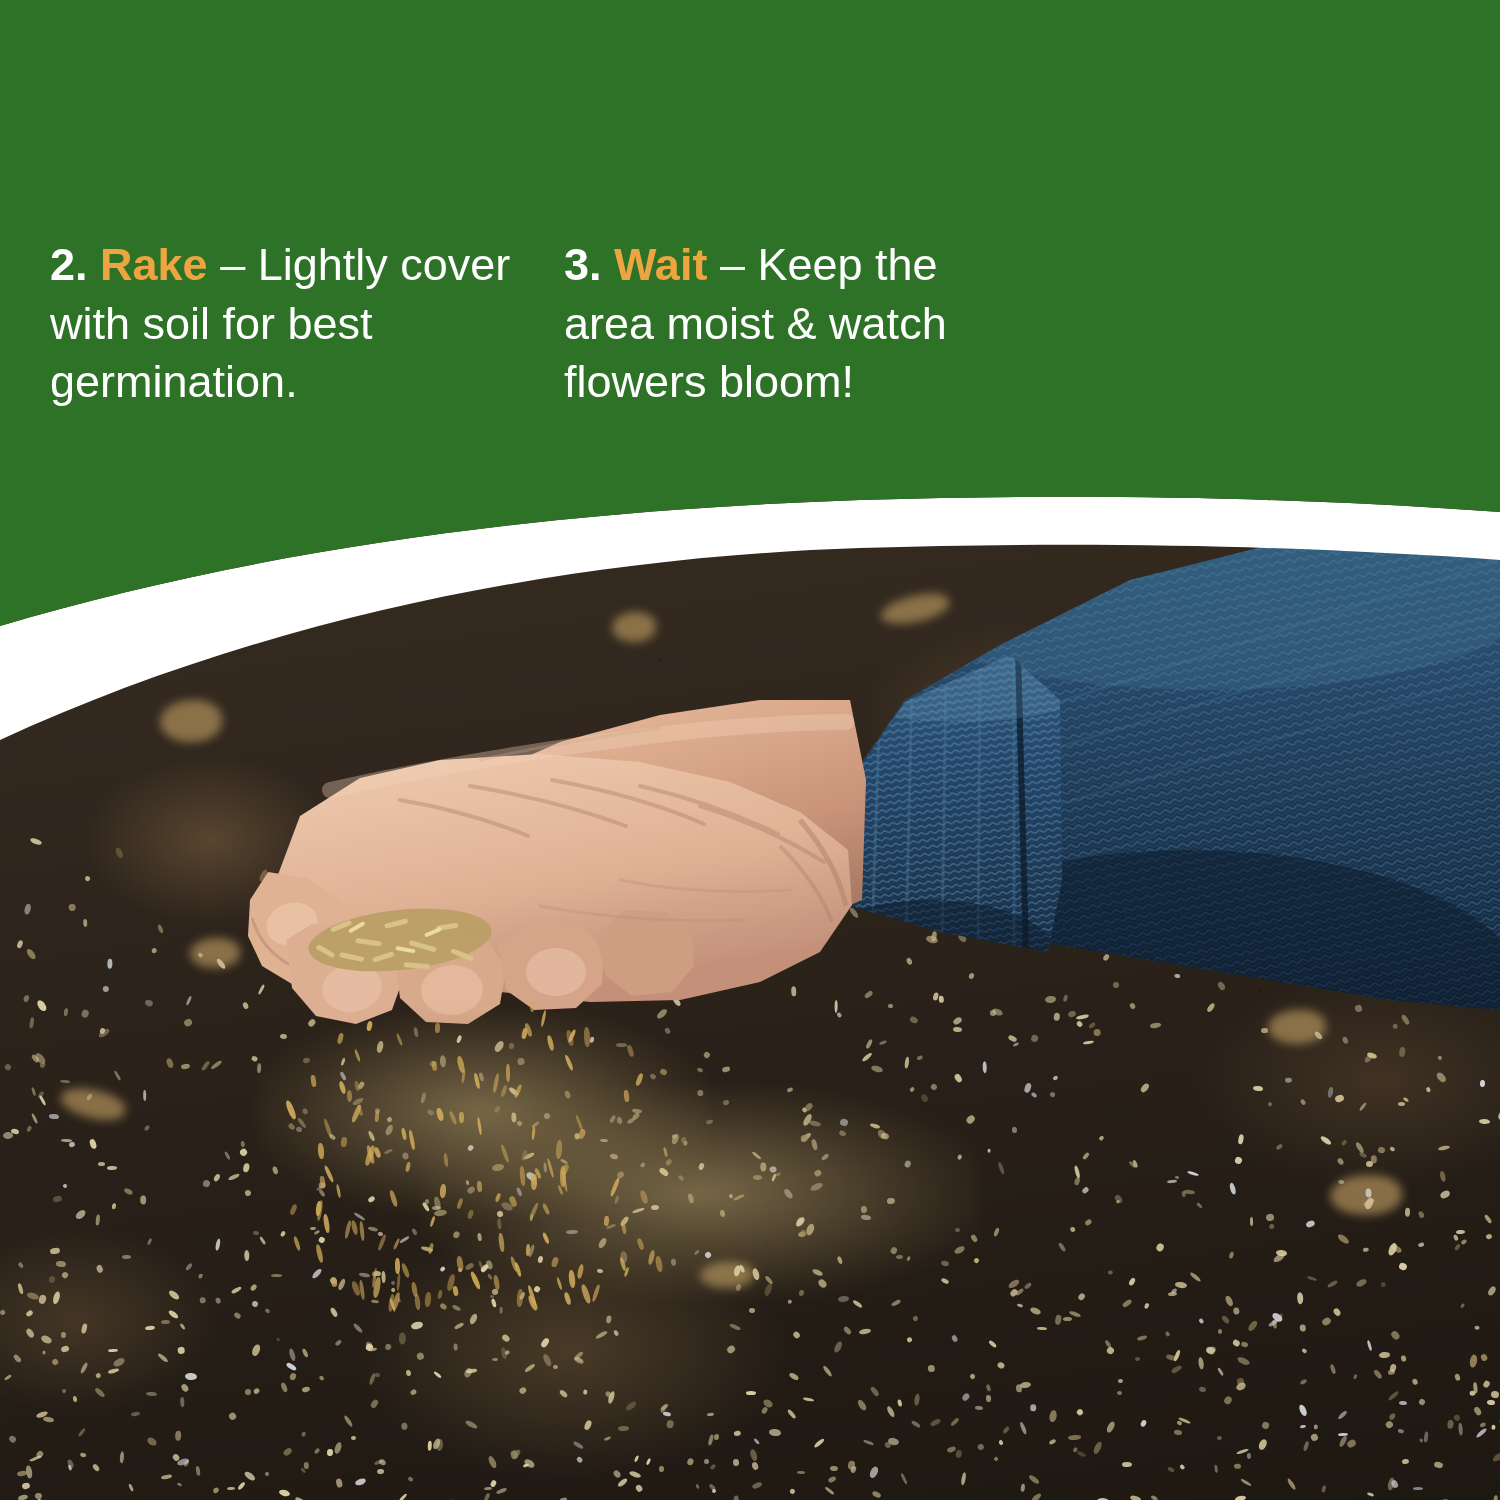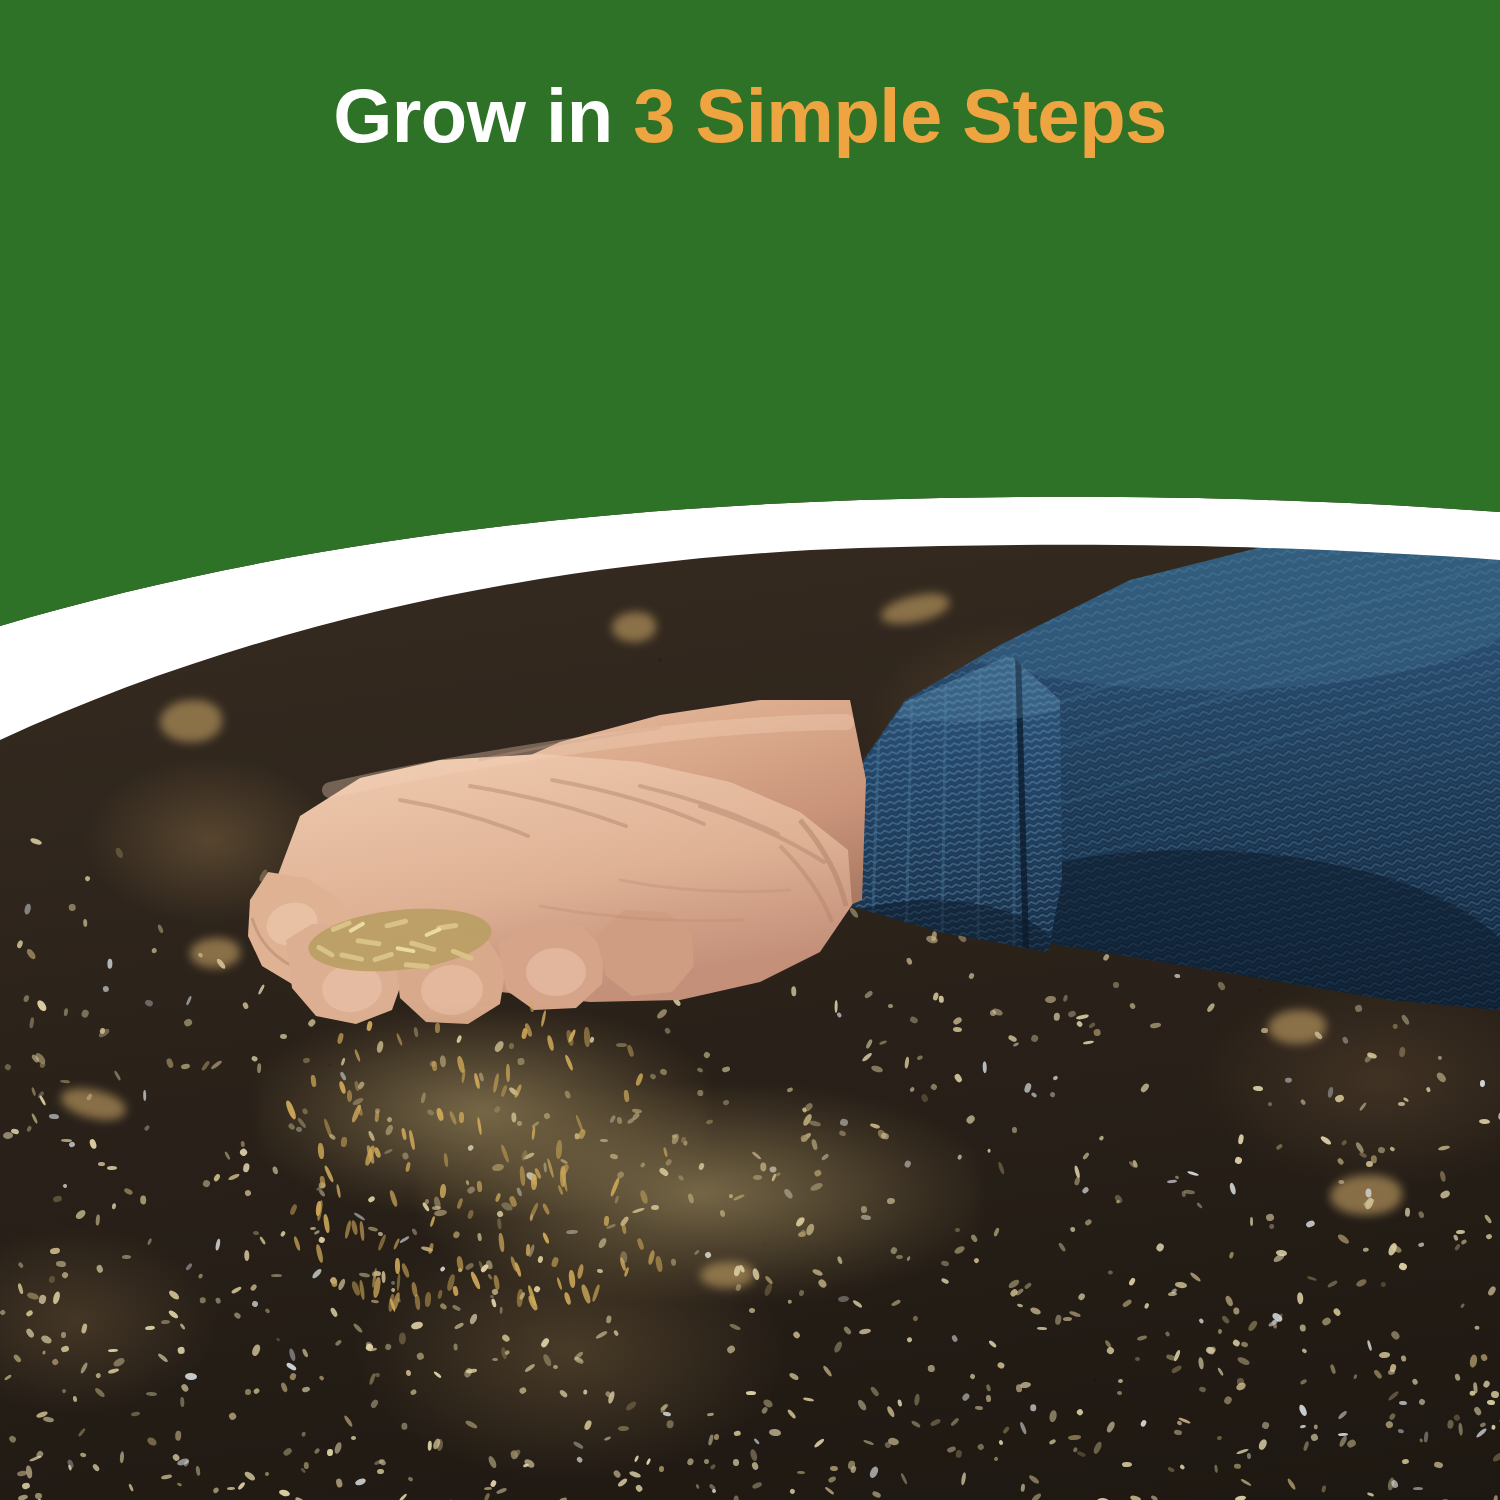--- a/index.html
+++ b/index.html
@@ -1382,22 +1382,27 @@
              C 1330 548, 1120 540, 860 548
              C 560 558, 260 620, 0 740 Z" fill="#ffffff"></path>
   </svg>
 
   <svg class="curve-layer" viewBox="0 0 1500 1500" style="z-index:25;">
     <path d="M0 0 L1500 0 L1500 512
              C 1330 500, 1120 492, 860 500
              C 560 510, 260 548, 0 626 Z" fill="#2e7227"></path>
   </svg>
 
-  <div class="headline"><span>Grow in </span><span class="accent">3 Simple Steps</span></div>
 
   <div class="steps-row">
 
 
-
+    <div class="step-col">
+      <span class="step-num">2.</span><span>&nbsp;</span><span class="step-word">Rake</span><span class="step-rest"> – Lightly cover with soil for best germination.</span>
+    </div>
+
+    <div class="step-col">
+      <span class="step-num">3.</span><span>&nbsp;</span><span class="step-word">Wait</span><span class="step-rest"> – Keep the area moist &amp; watch flowers bloom!</span>
+    </div>
 
   </div>
 
 </div>
 
 </body></html>

